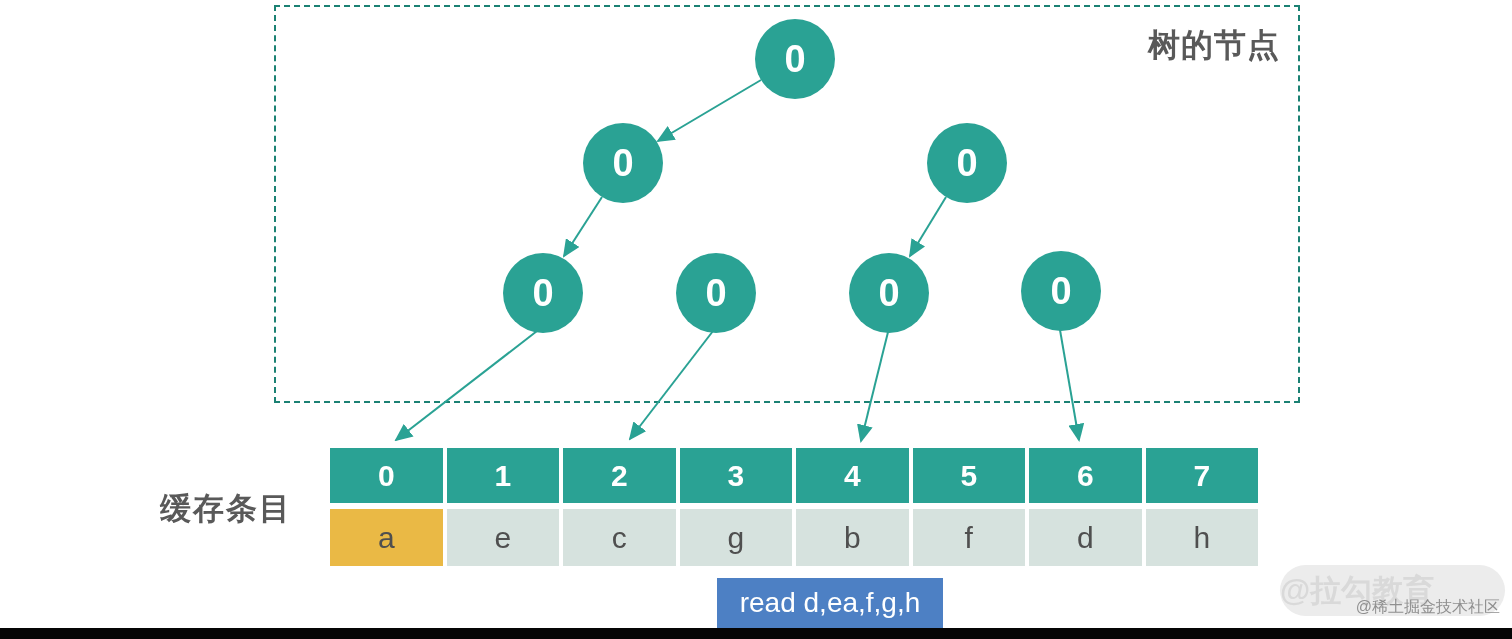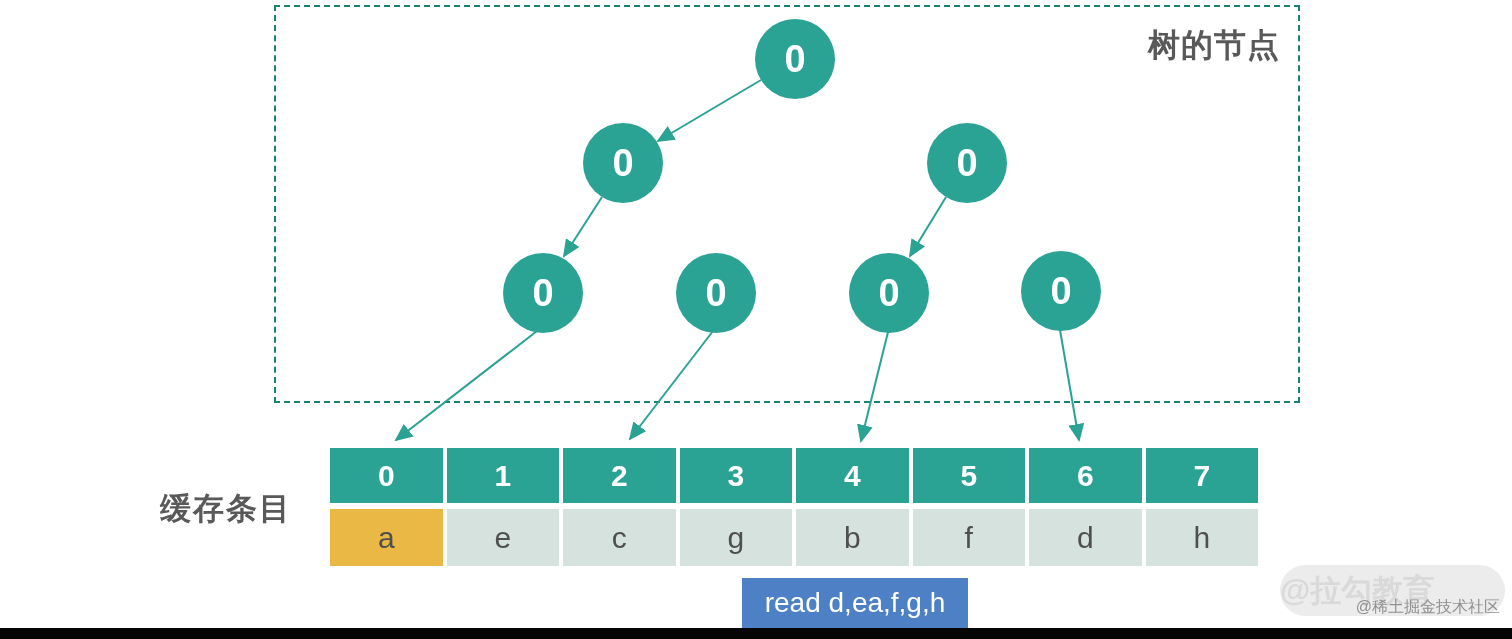--- a/index.html
+++ b/index.html
@@ -76,21 +76,20 @@
   .read-box {
     position: absolute;
     left: 717px; top: 578px;
     width: 226px; height: 50px;
     background: #4d80c4;
     color: #ffffff;
     font-size: 28px;
     display: flex;
     align-items: center;
     justify-content: center;
-    margin-left: 25px;
   }
 
   
   .watermark-pill {
     position: absolute;
     left: 1280px; top: 565px;
     width: 225px; height: 51px;
     background: #ececec;
     border-radius: 26px;
     display: flex;

